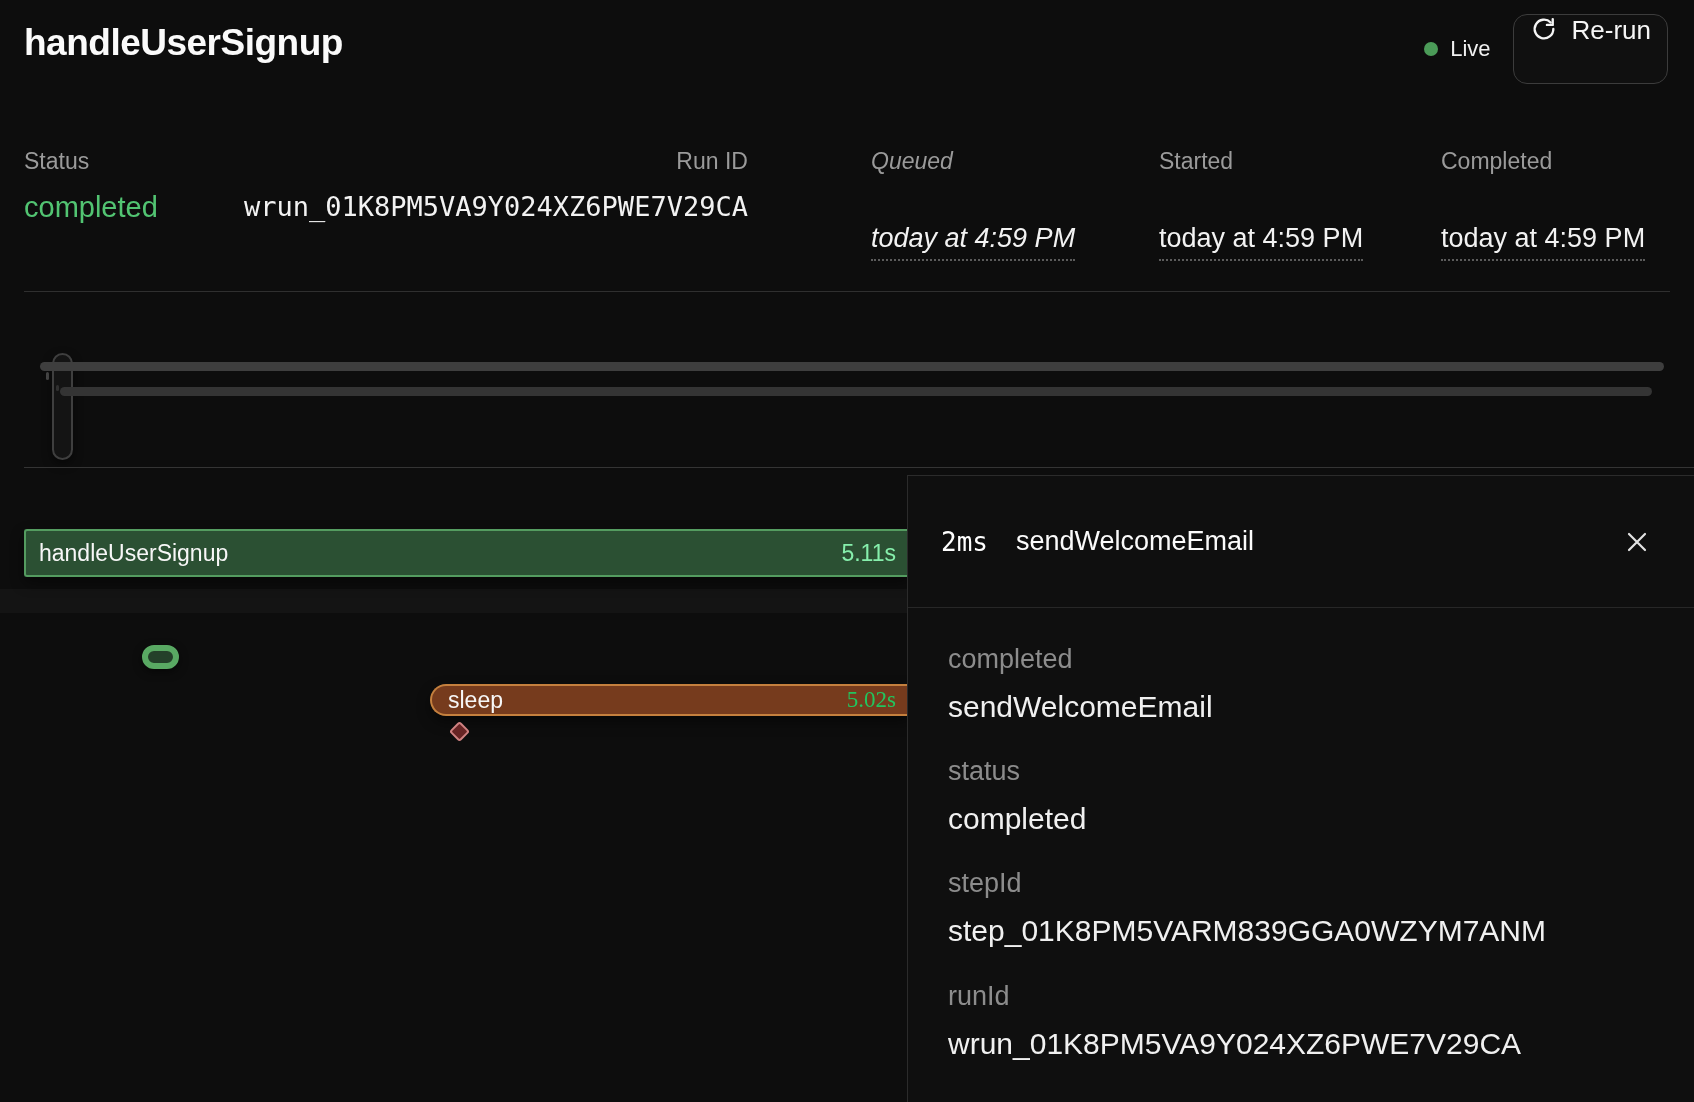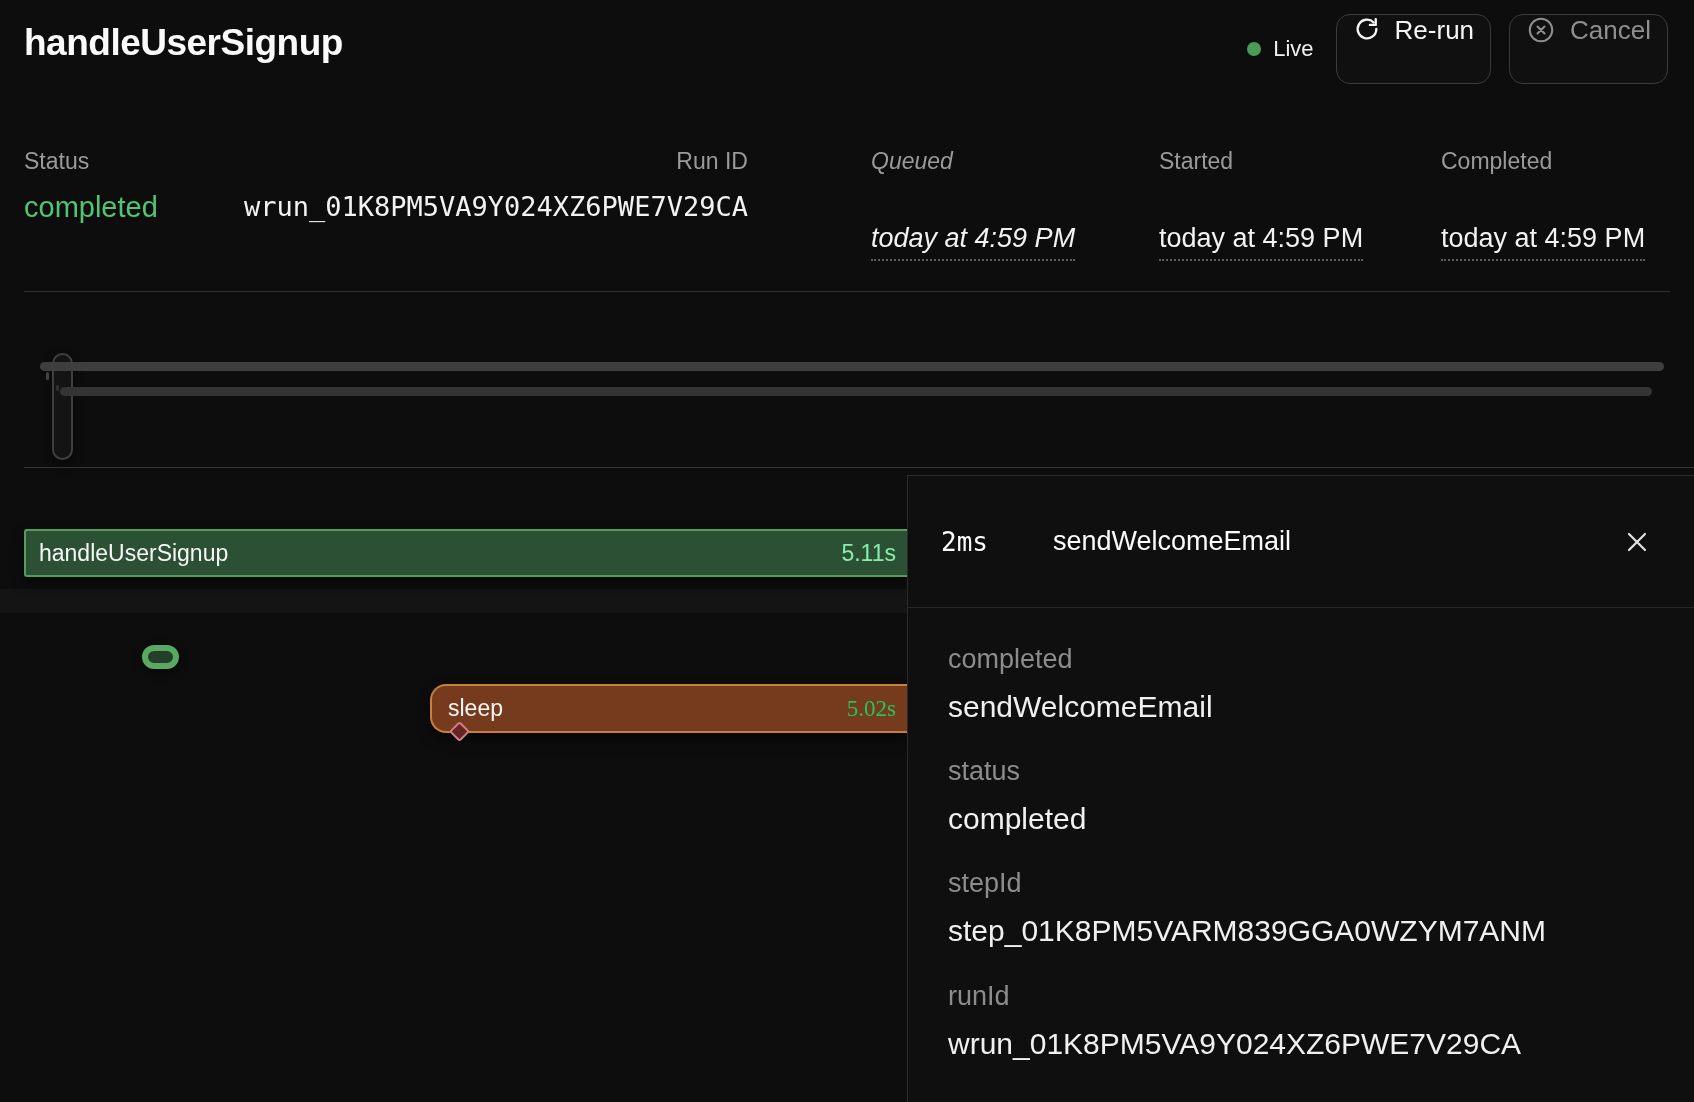--- a/index.html
+++ b/index.html
@@ -81,41 +81,40 @@
     background: #2b5033; border: 2px solid #549c60; border-right: none;
     border-radius: 3px 0 0 3px; padding: 0 14px 0 13px;
   }
   .gbar.workflow .gduration { color: #86efac; }
   .step-pill {
     position: absolute; left: 142px; top: 177px; width: 37px; height: 24px;
     border: 6px solid #59a963; border-radius: 12px; background: #24402a;
     box-shadow: 0 3px 8px rgba(0,0,0,0.5); cursor: pointer;
   }
   .gbar.sleep {
-    left: 430px; top: 216px; width: 480px; height: 49px;
+    left: 430px; top: 216px; width: 480px; height: 32px;
     background: #763b1d; border: 2px solid #c5803e; border-right: none;
     border-radius: 16px 0 0 16px; padding: 0 14px 0 16px;
   }
   .gbar.sleep .gduration { color: #22c55e; font-family: Liberation Serif, serif; }
   .sleep-diamond {
     position: absolute; left: 452px; top: 256px; width: 15px; height: 15px;
     background: #672424; border: 2px solid #cf8181; border-radius: 3px;
     transform: rotate(45deg);
   }
 
   
   .panel {
     position: absolute; left: 907px; top: 475px; right: 0; bottom: 0;
     background: #0f0f0f; border-left: 1px solid #2b2b2b; border-top: 1px solid #2b2b2b;
   }
   .panel-header {
     position: absolute; left: 0; right: 0; top: 0; height: 132px;
     display: flex; align-items: center; padding: 0 42px 0 33px;
     border-bottom: 1px solid #272727;
-    gap: 37px;
   }
   .panel-duration { font-size: 26px; color: #ffffff; margin-right: 28px; }
   .panel-title { font-size: 27px; color: #fbfbfb; flex: 1; }
   .panel-close { cursor: pointer; display: flex; align-items: center; }
   .panel-body { position: absolute; left: 40px; right: 30px; top: 132px; bottom: 0; }
   .pfield { position: absolute; left: 0; right: 0; }
   .pfield .plabel { font-size: 27px; color: #8c8c8c; }
   .pfield .pvalue { font-size: 30px; color: #f0f0f0; margin-top: 15px; white-space: nowrap; }
   .pf-0 { top: 36px; }
   .pf-1 { top: 148px; }
@@ -136,29 +135,20 @@
   <button class="btn rerun">
     <span>
       <svg width="28" height="28" viewBox="0 0 24 24" fill="none" stroke="#f5f5f5" stroke-width="2" stroke-linecap="round" stroke-linejoin="round">
         <path d="M20 12a8 8 0 1 1-2.3-5.6"></path>
         <path d="M19.5 3.5v5h-5"></path>
       </svg>
     </span>
     <span>Re-run</span>
   </button>
 
-  <button class="btn cancel">
-    <span>
-      <svg width="30" height="30" viewBox="0 0 24 24" fill="none" stroke="#8f8f8f" stroke-width="1.6" stroke-linecap="round">
-        <circle cx="12" cy="12" r="9"></circle>
-        <path d="M9.2 9.2l5.6 5.6M14.8 9.2l-5.6 5.6"></path>
-      </svg>
-    </span>
-    <span>Cancel</span>
-  </button>
 </div>
 
 <div class="meta-field mf-status">
   <div class="meta-label">Status</div>
   <div class="meta-value status">completed</div>
 </div>
 
 <div class="meta-field mf-runid">
   <div class="meta-label">Run ID</div>
   <div class="meta-value mono">wrun_01K8PM5VA9Y024XZ6PWE7V29CA</div>

